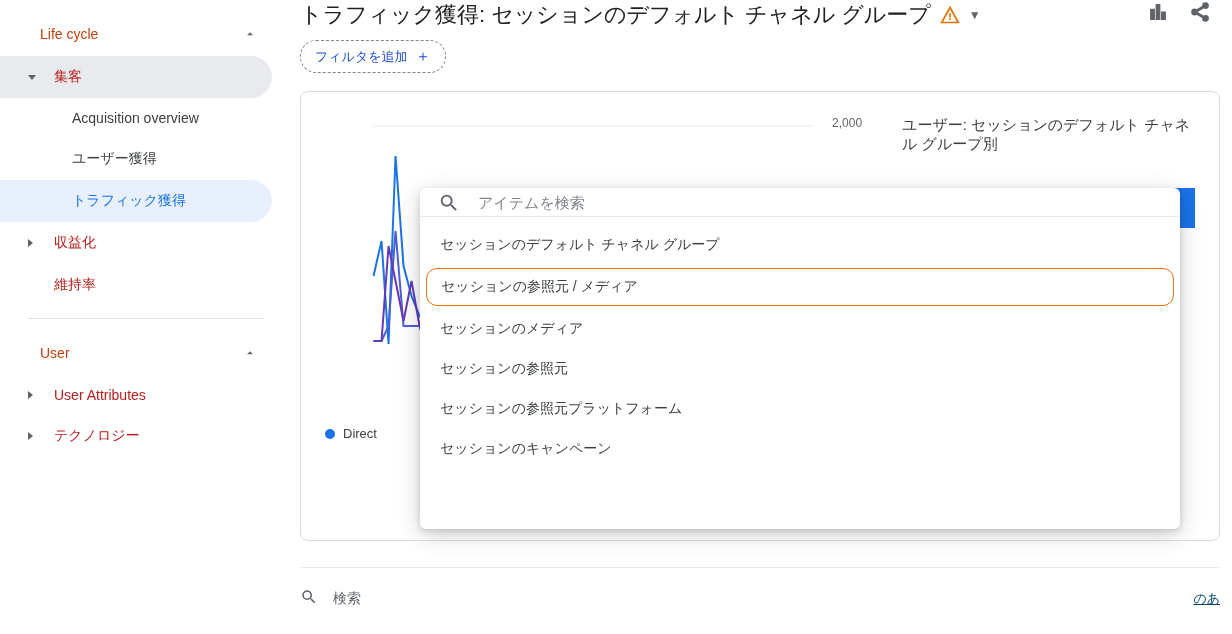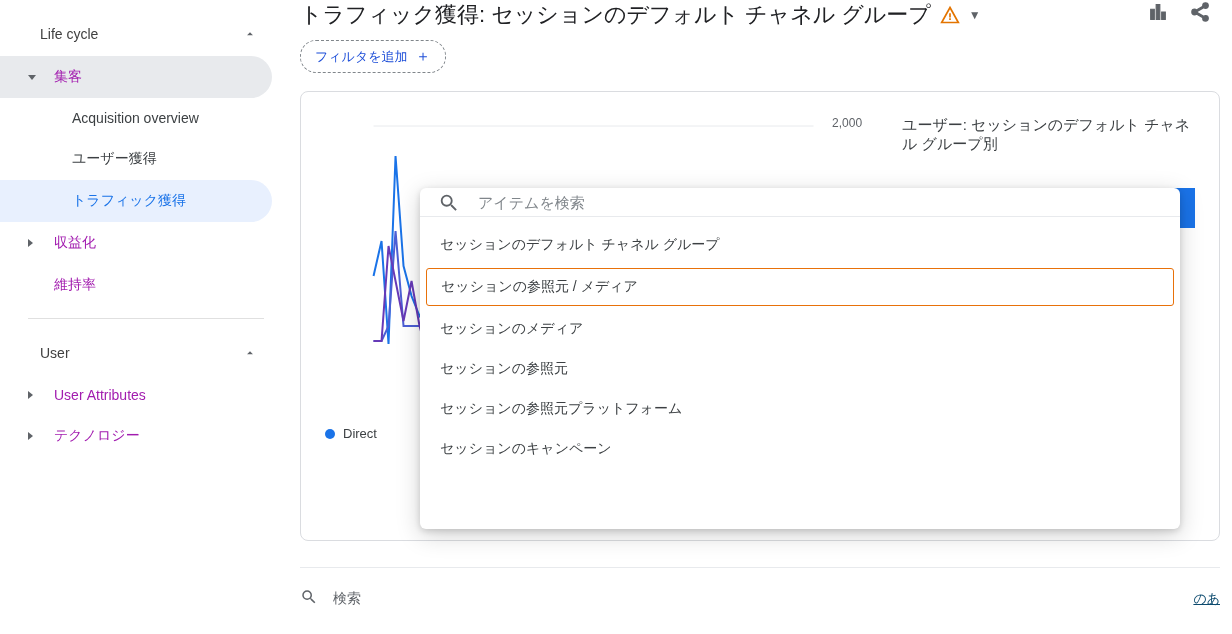--- a/index.html
+++ b/index.html
@@ -2,23 +2,23 @@
 <html><head>
   <meta charset="utf-8">
   <style>
     * { margin: 0; padding: 0; box-sizing: border-box; font-family: 'Google Sans', 'Helvetica Neue', Arial, sans-serif; }
     body { background: #fff; width: 1232px; height: 634px; overflow: hidden; position: relative; }
     
     .layout { display: flex; height: 100%; }
     
     
     .sidebar { width: 280px; padding: 12px 0; border-right: 0; background: #fff; }
-    .sidebar-section-header { display: flex; align-items: center; justify-content: space-between; padding: 12px 20px 12px 40px; font-size: 14px; color: #404040; font-weight: 500; cursor: pointer; }
+    .sidebar-section-header { display: flex; align-items: center; justify-content: space-between; padding: 12px 20px 12px 40px; font-size: 14px; color: #c2410c; font-weight: 500; cursor: pointer; }
     .sidebar-section-header.top { padding-left: 40px; }
-    .sidebar-group-item { display: flex; align-items: center; padding: 12px 16px 12px 30px; cursor: pointer; font-size: 14px; color: #a21caf; border-radius: 0 24px 24px 0; margin-right: 8px; position: relative; }
+    .sidebar-group-item { display: flex; align-items: center; padding: 12px 16px 12px 30px; cursor: pointer; font-size: 14px; color: #b91c1c; border-radius: 0 24px 24px 0; margin-right: 8px; position: relative; }
     .sidebar-group-item.active-group { background: #e8eaed; font-weight: 500; }
     .sidebar-sub-item { padding: 12px 16px 12px 72px; font-size: 14px; color: #3c4043; cursor: pointer; border-radius: 0 24px 24px 0; margin-right: 8px; }
     .sidebar-sub-item.active { background: #e8f0fe; color: #1a73e8; font-weight: 500; }
     .sidebar-arrow { position: absolute; left: 28px; width: 0; height: 0; border-top: 4px solid transparent; border-bottom: 4px solid transparent; border-left: 5px solid #5f6368; }
     .sidebar-arrow.down { border-left: 4px solid transparent; border-right: 4px solid transparent; border-top: 5px solid #5f6368; border-bottom: none; }
     .sidebar-divider { height: 1px; background: #e0e0e0; margin: 12px 16px 12px 28px; }
     .chevron-icon { width: 20px; height: 20px; display: flex; align-items: center; justify-content: center; color: #5f6368; }
     
     
     .main { flex: 1; padding: 0 12px; position: relative; }
@@ -52,21 +52,21 @@
     .trailing { margin-left: auto; color: #0c4a6e; font-size: 13px; text-decoration: underline;}
     
     
     .dropdown-popup { position: absolute; top: 188px; left: 420px; width: 760px; background: #fff; border-radius: 6px; box-shadow: 0 2px 6px rgba(0,0,0,0.15), 0 6px 24px rgba(0,0,0,0.18); z-index: 100; }
     .dropdown-search { display: flex; align-items: center; padding: 4px 18px; border-bottom: 1px solid #e8eaed; gap: 20px; }
     .dropdown-search-icon { color: #5f6368; width: 20px; height: 20px; }
     .dropdown-search-input { border: none; outline: none; font-size: 15px; flex: 1; color: #3c4043; }
     .dropdown-search-input::placeholder { color: #80868b; }
     .dropdown-list { padding: 8px 0 60px 0; }
     .dropdown-option { padding: 11px 20px; font-size: 14px; color: #3c4043; cursor: pointer; }
-    .dropdown-option.highlighted { border: 1.5px solid #e8710a; border-radius: 3px; margin: 3px 6px; padding: 9px 14px; }
+    .dropdown-option.highlighted { border: 1.5px solid #e8710a; border-radius: 11px; margin: 3px 6px; padding: 9px 14px; }
   </style>
 </head>
 <body>
 
 <div class="layout">
 
   <div class="sidebar">
     <div class="sidebar-section-header top">
       <span>Life cycle</span>
       <span class="chevron-icon">

